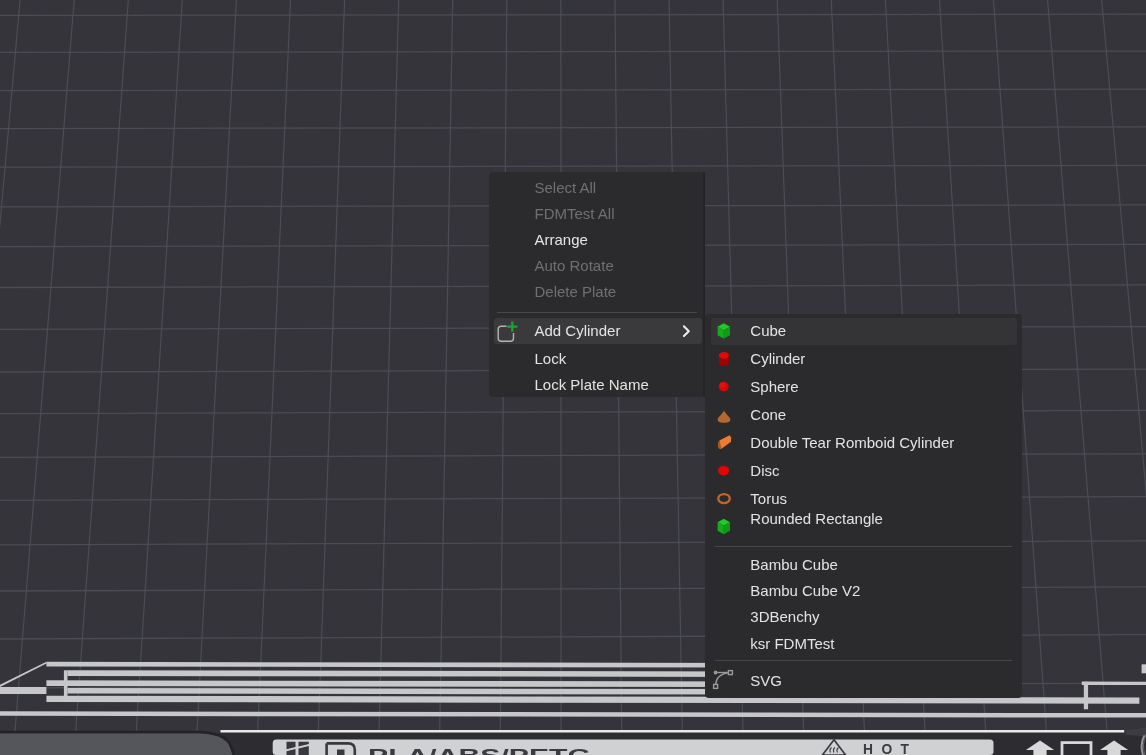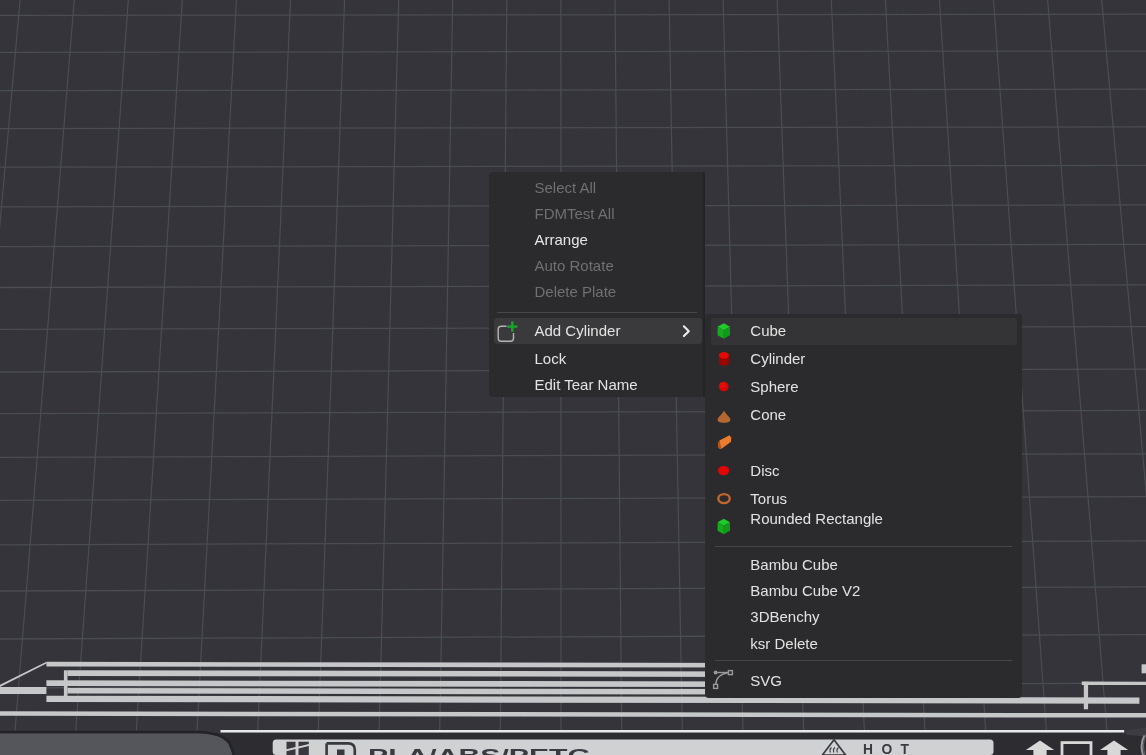--- a/index.html
+++ b/index.html
@@ -162,25 +162,26 @@
 </svg>
 
 <div class="mtext" style="left:534.5px;top:0;width:0;height:0"></div>
 <div style="position:absolute;left:534.5px;top:178.0px;height:20px;line-height:20px;font-size:15px;color:#707070;white-space:nowrap">Select All</div>
 <div style="position:absolute;left:534.5px;top:204.1px;height:20px;line-height:20px;font-size:15px;color:#707070;white-space:nowrap">FDMTest All</div>
 <div style="position:absolute;left:534.5px;top:230.2px;height:20px;line-height:20px;font-size:15px;color:#e5e5e5;white-space:nowrap">Arrange</div>
 <div style="position:absolute;left:534.5px;top:256.3px;height:20px;line-height:20px;font-size:15px;color:#707070;white-space:nowrap">Auto Rotate</div>
 <div style="position:absolute;left:534.5px;top:282.4px;height:20px;line-height:20px;font-size:15px;color:#707070;white-space:nowrap">Delete Plate</div>
 <div style="position:absolute;left:534.5px;top:321.2px;height:20px;line-height:20px;font-size:15px;color:#e3e3e3;white-space:nowrap">Add Cylinder</div>
 <div style="position:absolute;left:534.5px;top:348.8px;height:20px;line-height:20px;font-size:15px;color:#e3e3e3;white-space:nowrap">Lock</div>
-<div style="position:absolute;left:534.5px;top:375.0px;height:20px;line-height:20px;font-size:15px;color:#e3e3e3;white-space:nowrap">Edit Tear Name</div>
+<div style="position:absolute;left:534.5px;top:375.0px;height:20px;line-height:20px;font-size:15px;color:#e3e3e3;white-space:nowrap">Lock Plate Name</div>
 <div style="position:absolute;left:750.3px;top:321.2px;height:20px;line-height:20px;font-size:15px;color:#e3e3e3;white-space:nowrap">Cube</div>
 <div style="position:absolute;left:750.3px;top:349.1px;height:20px;line-height:20px;font-size:15px;color:#e3e3e3;white-space:nowrap">Cylinder</div>
 <div style="position:absolute;left:750.3px;top:377.0px;height:20px;line-height:20px;font-size:15px;color:#e3e3e3;white-space:nowrap">Sphere</div>
 <div style="position:absolute;left:750.3px;top:404.9px;height:20px;line-height:20px;font-size:15px;color:#e3e3e3;white-space:nowrap">Cone</div>
+<div style="position:absolute;left:750.3px;top:432.8px;height:20px;line-height:20px;font-size:15px;color:#e3e3e3;white-space:nowrap">Double Tear Romboid Cylinder</div>
 <div style="position:absolute;left:750.3px;top:460.7px;height:20px;line-height:20px;font-size:15px;color:#e3e3e3;white-space:nowrap">Disc</div>
 <div style="position:absolute;left:750.3px;top:488.6px;height:20px;line-height:20px;font-size:15px;color:#e3e3e3;white-space:nowrap">Torus</div>
 <div style="position:absolute;left:750.3px;top:509px;height:20px;line-height:20px;font-size:15px;color:#e3e3e3;white-space:nowrap">Rounded Rectangle</div>
 <div style="position:absolute;left:750.3px;top:555.2px;height:20px;line-height:20px;font-size:15px;color:#e3e3e3;white-space:nowrap">Bambu Cube</div>
 <div style="position:absolute;left:750.3px;top:581.3px;height:20px;line-height:20px;font-size:15px;color:#e3e3e3;white-space:nowrap">Bambu Cube V2</div>
 <div style="position:absolute;left:750.3px;top:607.4px;height:20px;line-height:20px;font-size:15px;color:#e3e3e3;white-space:nowrap">3DBenchy</div>
-<div style="position:absolute;left:750.3px;top:633.5px;height:20px;line-height:20px;font-size:15px;color:#e3e3e3;white-space:nowrap">ksr Delete</div>
+<div style="position:absolute;left:750.3px;top:633.5px;height:20px;line-height:20px;font-size:15px;color:#e3e3e3;white-space:nowrap">ksr FDMTest</div>
 <div style="position:absolute;left:750.3px;top:671.0px;height:20px;line-height:20px;font-size:15px;color:#e3e3e3;white-space:nowrap">SVG</div>
 </div>
 </body></html>

